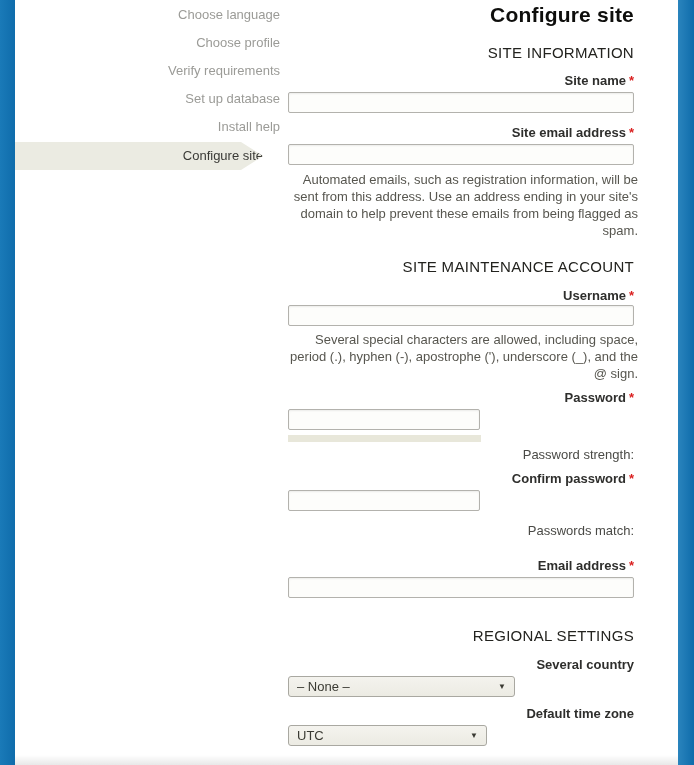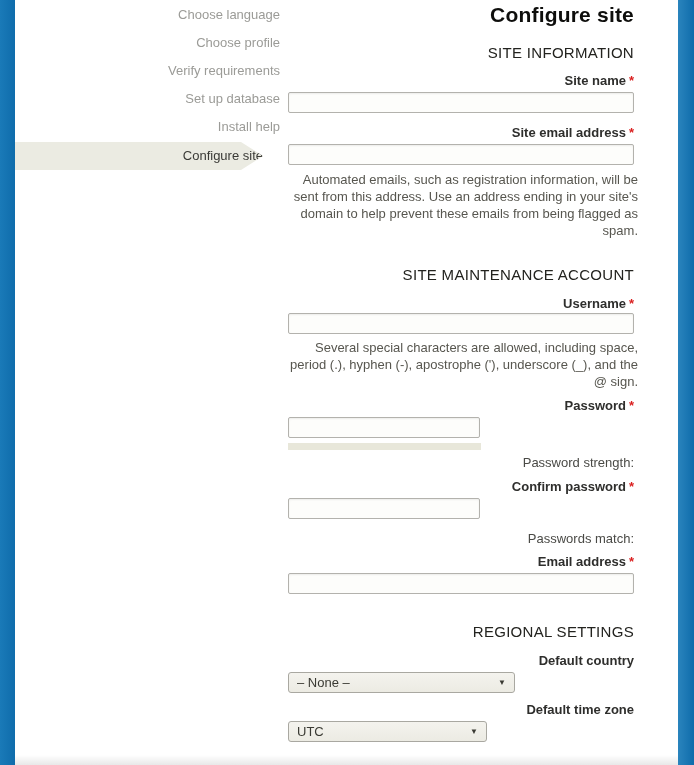--- a/index.html
+++ b/index.html
@@ -33,21 +33,21 @@
     margin-top:1px;
   }
 
   
   .main { position:absolute; left:288px; top:0; width:346px; }
   h1.page-title { font-size:21px; font-weight:bold; color:#0e0e0c; margin-top:3px; letter-spacing:0.2px; }
   h2.section-heading {
     font-size:15px; font-weight:normal; color:#23231f;
     letter-spacing:0.3px; margin-top:17px;
   }
-  h2.sh-maintenance { margin-top:27px; }
+  h2.sh-maintenance { margin-top:19px; }
   h2.sh-regional   { margin-top:29px; }
   h2.sh-update     { margin-top:25px; }
 
   .field-label { font-size:13px; font-weight:bold; color:#2e2e2c; margin-top:12px; }
   .field-label .req { color:#da2020; margin-left:3px; font-weight:bold; }
 
   input.text-input {
     display:block; width:346px; height:21px;
     margin-top:4px;
     border:1px solid #b3b2ad; border-radius:2px;
@@ -131,28 +131,28 @@
   <input class="text-input narrow" type="password" value="" style="">
   <div class="strength-bar"></div>
   <div class="inline-note">Password strength:</div>
 
   <div class="field-label" style="margin-top:9px;">
     <span>Confirm password</span><span class="req">*</span>
   </div>
   <input class="text-input narrow" type="password" value="" style="">
   <div class="inline-note" style="margin-top:12px;">Passwords match:</div>
 
-  <div class="field-label" style="margin-top:8px;">
+  <div class="field-label" style="margin-top:20px;">
     <span>Email address</span><span class="req">*</span>
   </div>
   <input class="text-input" type="text" value="" style="">
 
   <h2 class="section-heading sh-regional">REGIONAL SETTINGS</h2>
 
-  <div class="field-label" style="margin-top:13px;">Default country</div>
+  <div class="field-label" style="margin-top:13px;">Several country</div>
   <div class="select-box country" role="listbox">
     <span>– None –</span>
     <span class="select-arrow">▼</span>
   </div>
 
   <div class="field-label" style="margin-top:9px;">Default time zone</div>
   <div class="select-box timezone" role="listbox">
     <span>UTC</span>
     <span class="select-arrow">▼</span>
   </div>

